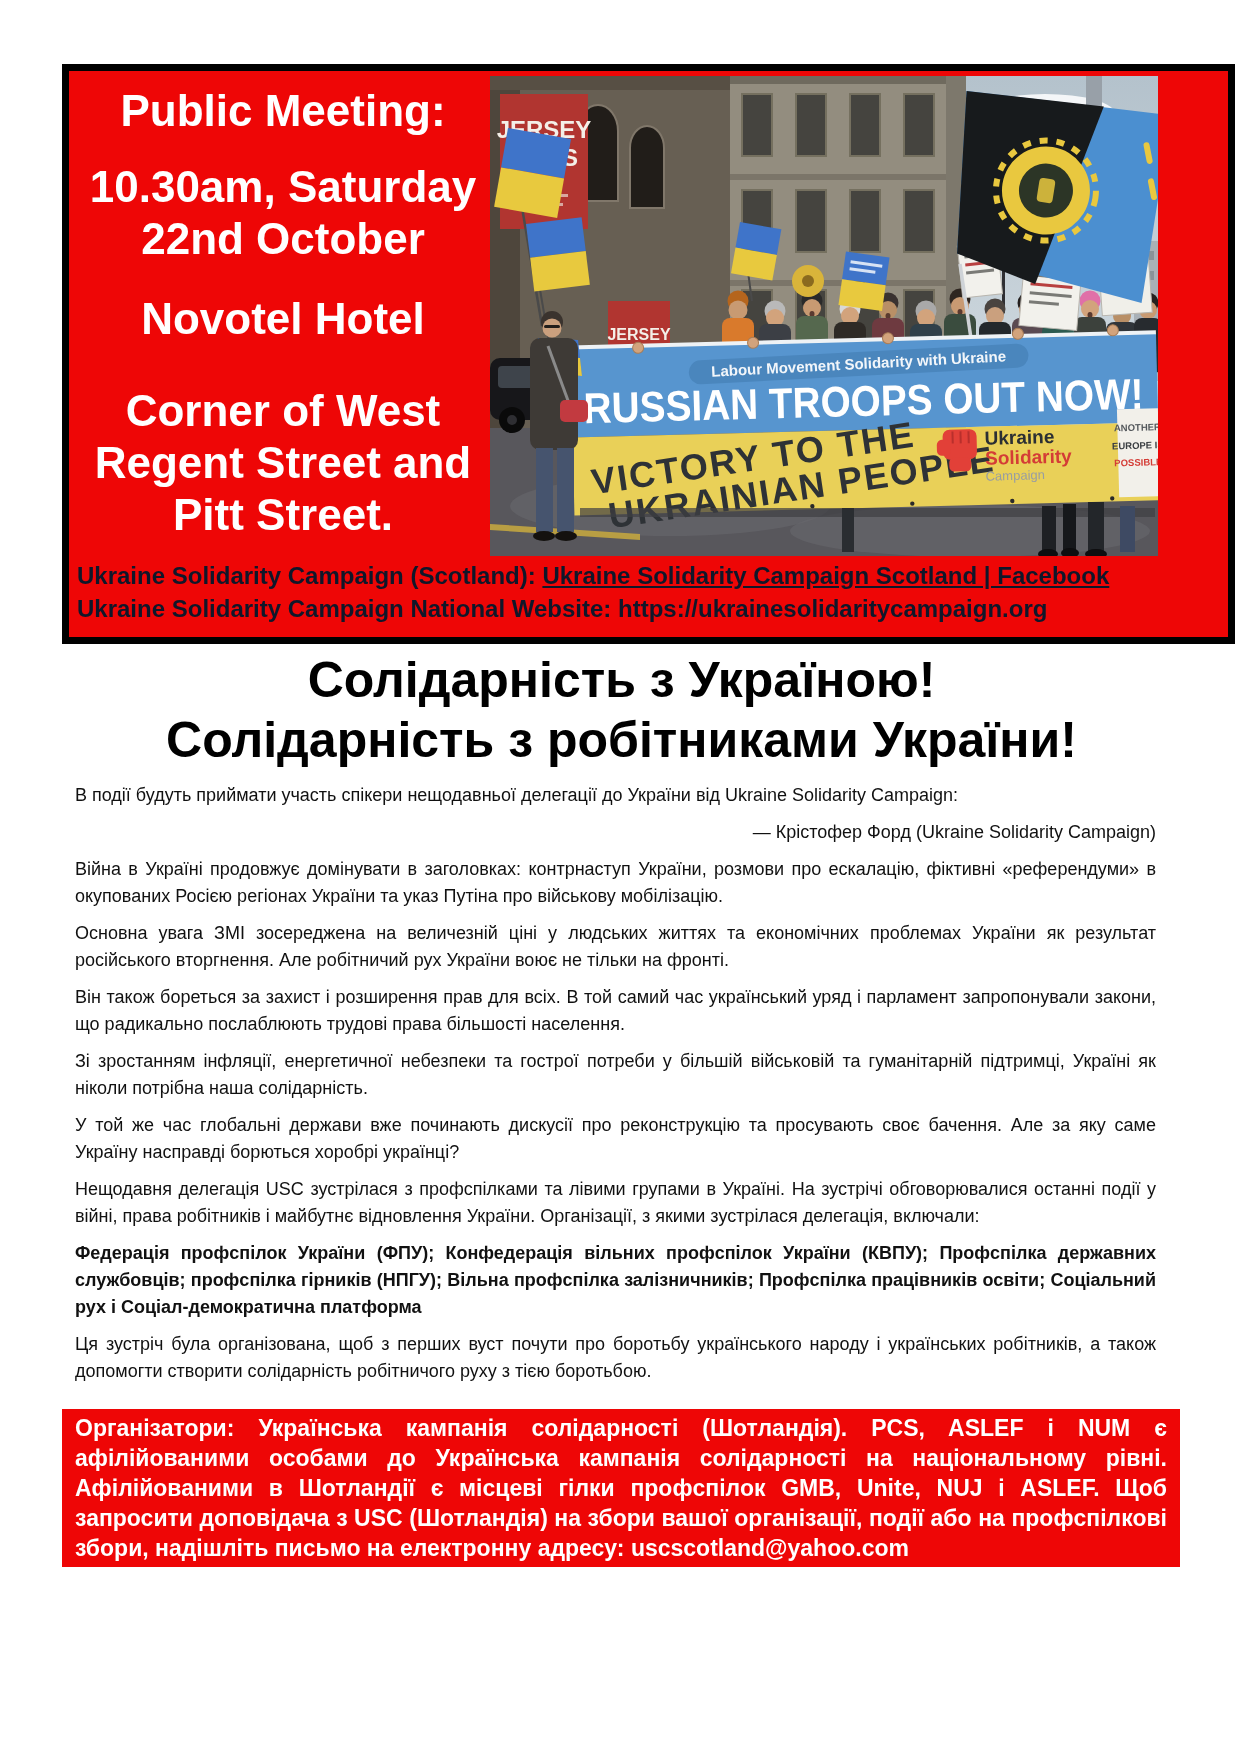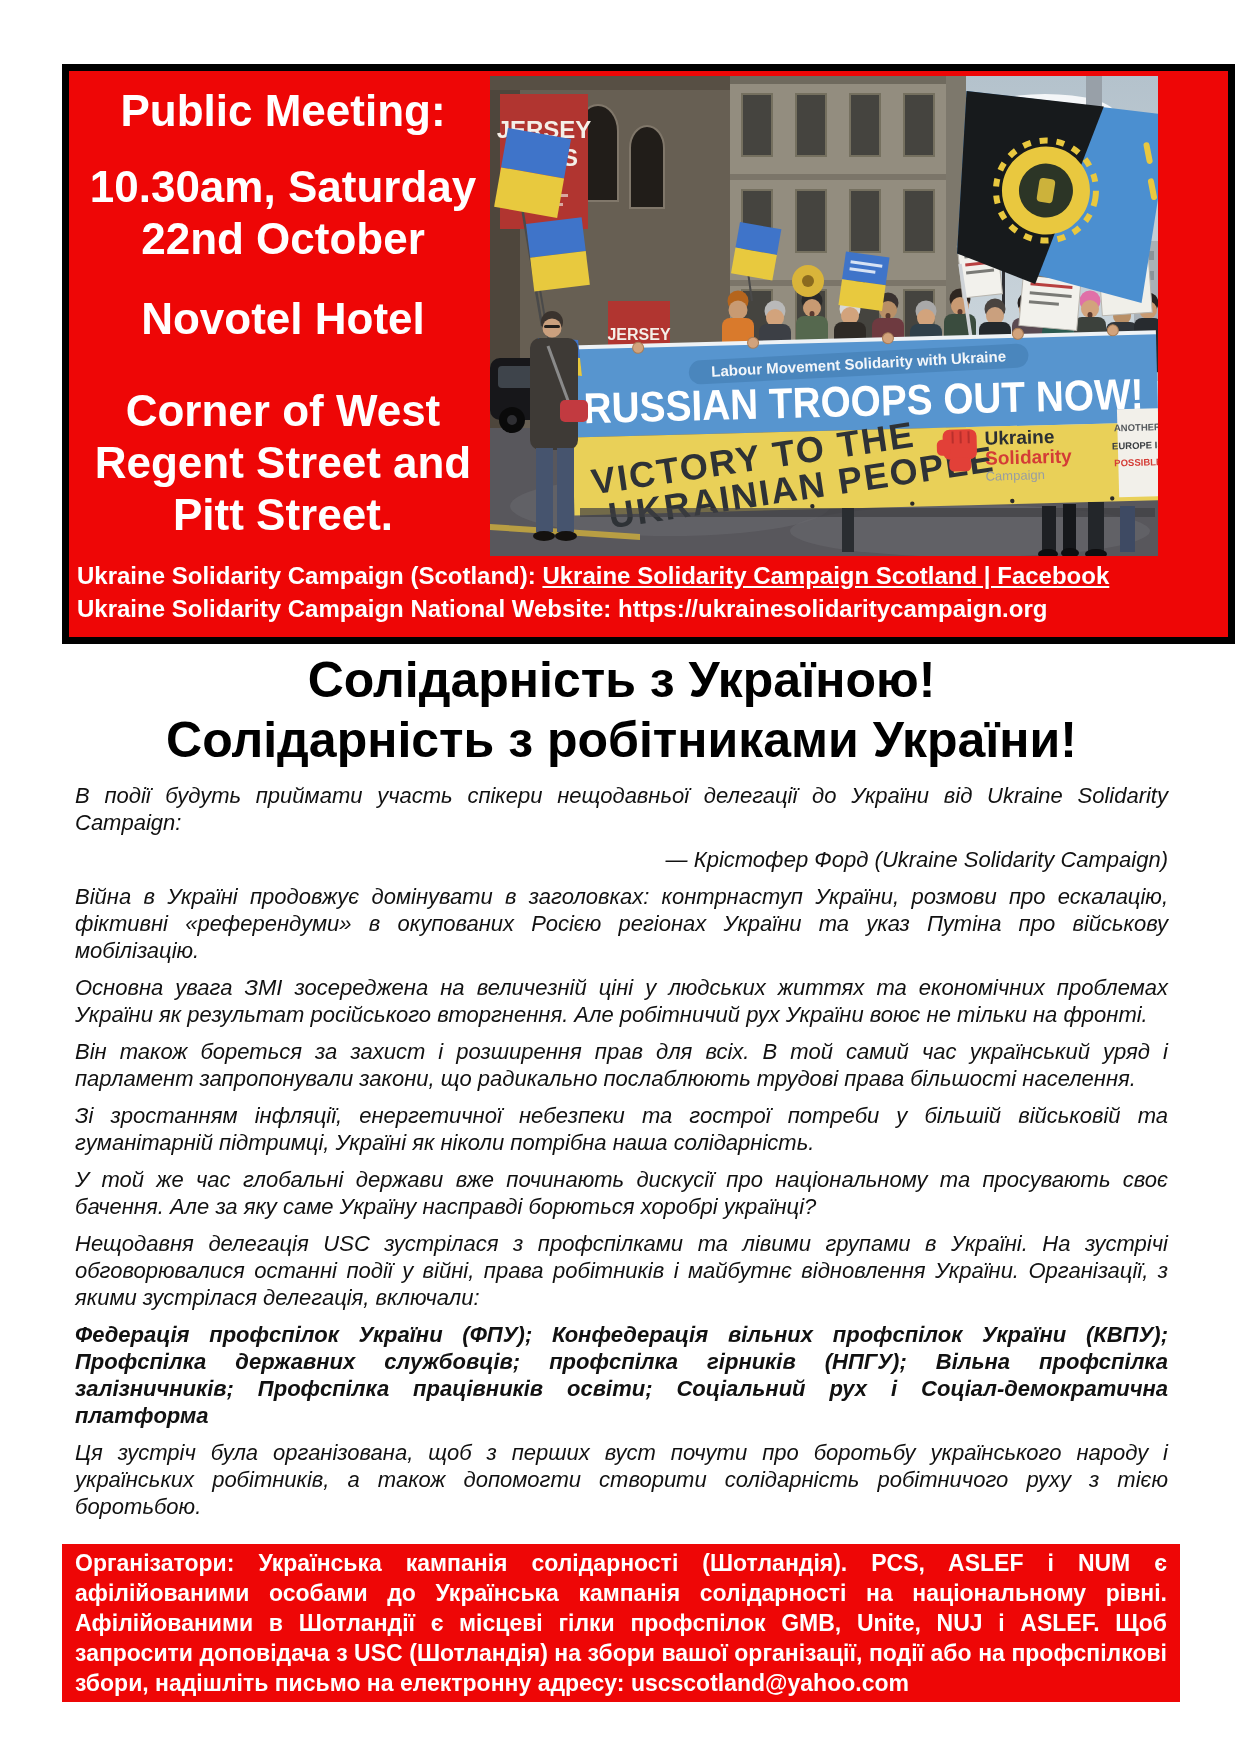--- a/index.html
+++ b/index.html
@@ -10,27 +10,27 @@
               background:#ee0606;border:7px solid #000;box-sizing:border-box;}
   .header-left{position:absolute;left:4px;top:0;width:420px;color:#fff;font-weight:bold;
                text-align:center;font-size:44px;line-height:52px;}
   .h-title{margin-top:14px;}
   .h-dt{margin-top:24px;}
   .h-venue{margin-top:28px;}
   .h-addr{margin-top:40px;}
   .photo-wrap{position:absolute;left:421px;top:5px;width:668px;height:480px;overflow:hidden;
               background:#9aa4ac;}
   .photo-wrap svg{display:block;}
-  .header-links{position:absolute;left:8px;right:8px;top:488px;color:#ffffff;font-weight:bold;
+  .header-links{position:absolute;left:8px;right:8px;top:488px;color:#0f172a;font-weight:bold;
                 font-size:24px;line-height:33px;white-space:nowrap;}
   .ul{text-decoration:underline;}
   
   .main{position:relative;margin:650px 72px 0 75px;}
   h1{font-size:50px;line-height:60px;font-weight:bold;margin:0 0 12px 0;text-align:center;color:#000;}
-  .bp{font-size:22px;line-height:27px;text-align:justify;margin:0 0 10px 0;font-style:italic;}
+  .bp{font-size:18px;line-height:27px;text-align:justify;margin:0 12px 10px 0;}
   .speakers{text-align:right;}
   .orgs{font-weight:bold;}
   
   .footer-box{margin:24px 60px 0 62px;background:#ee0606;color:#fff;font-weight:bold;
               font-size:23px;line-height:30px;text-align:justify;padding:4px 13px;
               box-sizing:border-box;}
   svg text{font-family:"Liberation Sans",sans-serif;}
 </style>
 </head>
 <body>
@@ -425,21 +425,21 @@
     <p class="bp">В події будуть приймати участь спікери нещодавньої делегації до України від Ukraine Solidarity Campaign:</p>
 
     <p class="bp speakers">
       <span style="display:block">— Крістофер Форд (Ukraine Solidarity Campaign)</span>
     </p>
 
     <p class="bp">Війна в Україні продовжує домінувати в заголовках: контрнаступ України, розмови про ескалацію, фіктивні «референдуми» в окупованих Росією регіонах України та указ Путіна про військову мобілізацію.</p>
     <p class="bp">Основна увага ЗМІ зосереджена на величезній ціні у людських життях та економічних проблемах України як результат російського вторгнення. Але робітничий рух України воює не тільки на фронті.</p>
     <p class="bp">Він також бореться за захист і розширення прав для всіх. В той самий час український уряд і парламент запропонували закони, що радикально послаблюють трудові права більшості населення.</p>
     <p class="bp">Зі зростанням інфляції, енергетичної небезпеки та гострої потреби у більшій військовій та гуманітарній підтримці, Україні як ніколи потрібна наша солідарність.</p>
-    <p class="bp">У той же час глобальні держави вже починають дискусії про національному та просувають своє бачення. Але за яку саме Україну насправді борються хоробрі українці?</p>
+    <p class="bp">У той же час глобальні держави вже починають дискусії про реконструкцію та просувають своє бачення. Але за яку саме Україну насправді борються хоробрі українці?</p>
     <p class="bp">Нещодавня делегація USC зустрілася з профспілками та лівими групами в Україні. На зустрічі обговорювалися останні події у війні, права робітників і майбутнє відновлення України. Організації, з якими зустрілася делегація, включали:</p>
 
     <p class="bp orgs">Федерація профспілок України (ФПУ); Конфедерація вільних профспілок України (КВПУ); Профспілка державних службовців; профспілка гірників (НПГУ); Вільна профспілка залізничників; Профспілка працівників освіти; Соціальний рух і Соціал-демократична платформа</p>
 
     <p class="bp">Ця зустріч була організована, щоб з перших вуст почути про боротьбу українського народу і українських робітників, а також допомогти створити солідарність робітничого руху з тією боротьбою.</p>
 
     <div class="footer-box" style="margin-left:-13px;margin-right:-12px;">
       <span>Організатори: Українська кампанія солідарності (Шотландія). PCS, ASLEF і NUM є афілійованими особами до Українська кампанія солідарності на національному рівні. Афілійованими в Шотландії є місцеві гілки профспілок GMB, Unite, NUJ і ASLEF. Щоб запросити доповідача з USC (Шотландія) на збори вашої організації, події або на профспілкові збори, надішліть письмо на електронну адресу: </span><span>uscscotland@yahoo.com</span>
     </div>
   </div>

